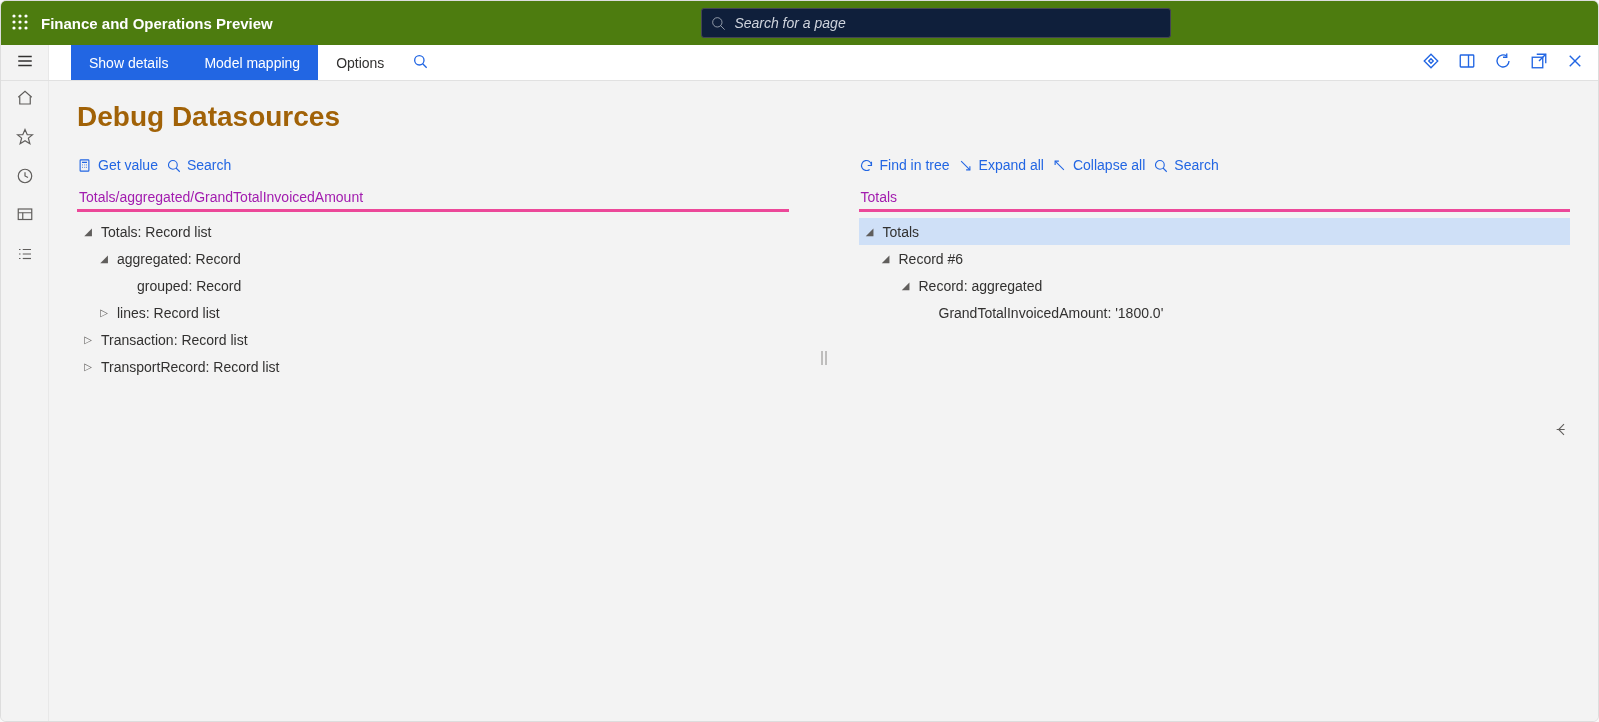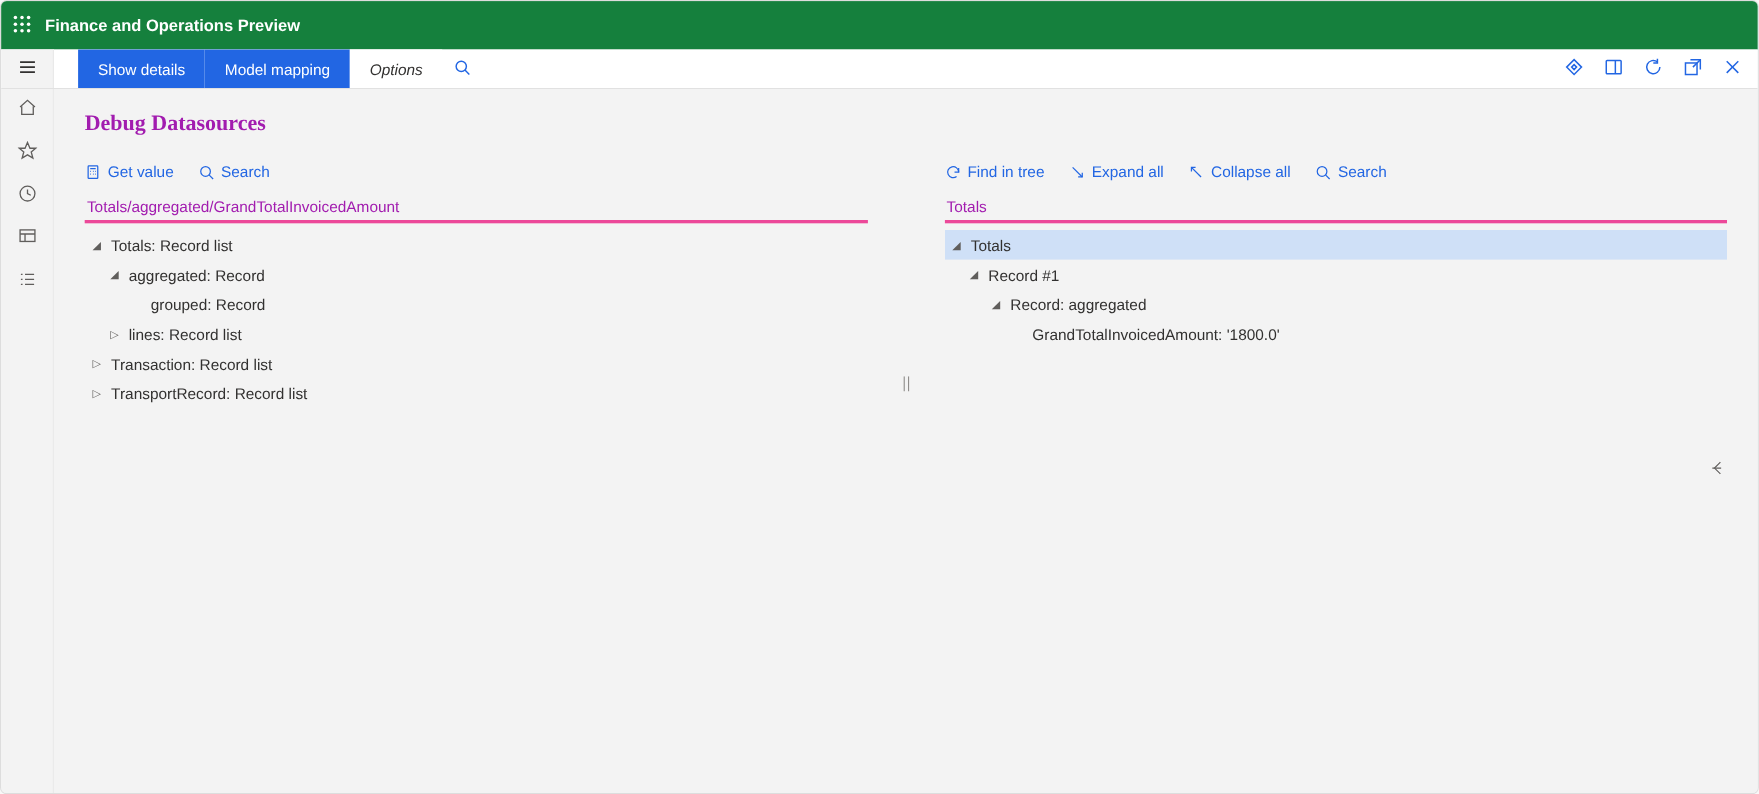--- a/index.html
+++ b/index.html
@@ -1,50 +1,50 @@
 <!DOCTYPE html>
 <html><head>
 <meta charset="utf-8">
 <style>
   * { box-sizing: border-box; }
   html, body { margin:0; padding:0; height:100%; font-family:"Segoe UI", Tahoma, sans-serif; font-size:14px; color:#323130; background:#f8f8f8; }
   .app { display:flex; flex-direction:column; height:722px; width:1599px; border:1px solid #ddd; border-radius:6px; overflow:hidden; background:#f3f3f3;}
   
-  .topbar { background:#15803d; color:#fff; height:44px; display:flex; align-items:center; padding:0 10px; gap:12px; }
+  .topbar { background:#4d7c0f; color:#fff; height:44px; display:flex; align-items:center; padding:0 10px; gap:12px; }
   .waffle svg { width:18px; height:18px; fill:#fff; }
   .app-title { font-weight:600; font-size:15px; }
   .topbar-center { flex:1; display:flex; justify-content:center; }
   .search-box { background:#0f1f3b; border:1px solid #445; border-radius:3px; height:30px; width:470px; display:flex; align-items:center; padding:0 8px; gap:6px; color:#cfd4dd; }
   .search-box svg { width:16px; height:16px; stroke:#cfd4dd; fill:none; }
   .search-input { background:transparent; border:none; outline:none; color:#cfd4dd; font-style:italic; font-size:14px; flex:1; }
   .search-input::placeholder { color:#cfd4dd; font-style:italic; }
   .topbar-right { display:flex; align-items:center; gap:18px; }
   .top-icon svg { width:18px; height:18px; stroke:#fff; fill:none; stroke-width:1.6; }
   .avatar { width:30px; height:30px; border-radius:50%; background:#c7d1f0; color:#1b2d4f; display:flex; align-items:center; justify-content:center; font-size:12px; font-weight:600;}
   
   .ribbon-row { display:flex; height:36px; background:#fff; border-bottom:1px solid #e1e1e1;gap:22px;}
   .leftnav-top { width:48px; display:flex; align-items:center; justify-content:center; border-right:1px solid #e8e8e8; background:#f3f3f3;}
   .ham svg{ width:18px; height:18px; stroke:#323130; fill:none; stroke-width:2;}
   .ribbon { display:flex; align-items:center; flex:1; }
   .ribbon-btn { height:100%; display:flex; align-items:center; padding:0 18px; font-size:14px; cursor:pointer; }
   .ribbon-btn.blue { background:#2266e3; color:#fff; }
-  .ribbon-btn.plain { background:#fff; color:#323130;font-style:italic; }
+  .ribbon-btn.plain { background:#fff; color:#323130; }
   .ribbon-search { padding:0 10px; }
   .ribbon-search svg{ width:16px; height:16px; stroke:#2266e3; fill:none; stroke-width:2;}
   .ribbon-right { display:flex; align-items:center; gap:18px; padding:0 14px; }
   .ribbon-right svg { width:18px; height:18px; stroke:#2266e3; fill:none; stroke-width:1.8; }
   
   .body { display:flex; flex:1; min-height:0;}
   .leftnav { width:48px; background:#f3f3f3; border-right:1px solid #e8e8e8; display:flex; flex-direction:column; align-items:center; padding-top:8px; gap:18px;}
   .leftnav svg { width:18px; height:18px; stroke:#605e5c; fill:none; stroke-width:1.6;}
   .content { flex:1; background:#f3f3f3; padding:18px 28px 10px 28px; display:flex; flex-direction:column; min-width:0;}
-  .page-title { font-size:20px; font-weight:600; color:#a21caf; margin:2px 0 18px 0;font-family:Liberation Serif, serif;}
+  .page-title { font-size:28px; font-weight:600; color:#a16207; margin:2px 0 18px 0;}
   .panels { display:flex; flex:1; gap:32px; min-height:0; position:relative;}
   .panel { flex:1; min-width:0; display:flex; flex-direction:column;}
-  .panel-toolbar { display:flex; gap:22px; align-items:center; height:28px; margin-bottom:8px;}
+  .panel-toolbar { display:flex; gap:8px; align-items:center; height:28px; margin-bottom:8px;}
   .link-btn { display:flex; align-items:center; gap:6px; color:#2266e3; font-size:14px; cursor:pointer;}
   .link-btn svg { width:15px; height:15px; stroke:#2266e3; fill:none; stroke-width:1.8;}
   .path-bar { border-bottom:3px solid #ec4899; padding:2px 4px 4px 2px; font-size:14px; color:#a21caf; margin-bottom:6px;}
   .tree { font-size:14px; overflow:auto; }
   .tree-row { display:flex; align-items:center; height:27px; border-radius:0; padding-right:8px;}
   .tree-row .arrow { width:14px; display:inline-flex; justify-content:center; margin-right:6px; color:#605e5c; font-size:10px;}
   .tree-row.selected { background:#cfe0f7; }
   .indent0 { padding-left:4px;}
   .indent1 { padding-left:20px;}
   .indent2 { padding-left:40px;}
@@ -67,20 +67,29 @@
           <circle cx="15" cy="3" r="1.6"></circle>
           <circle cx="3" cy="9" r="1.6"></circle>
           <circle cx="9" cy="9" r="1.6"></circle>
           <circle cx="15" cy="9" r="1.6"></circle>
           <circle cx="3" cy="15" r="1.6"></circle>
           <circle cx="9" cy="15" r="1.6"></circle>
           <circle cx="15" cy="15" r="1.6"></circle>
         </svg>
     </div>
     <div class="app-title">Finance and Operations Preview</div>
+    <div class="topbar-center">
+      <div class="search-box">
+        <svg viewBox="0 0 24 24">
+            <circle cx="11" cy="11" r="7"></circle>
+            <line x1="16" y1="16" x2="22" y2="22"></line>
+          </svg>
+        <input class="search-input" placeholder="Search for a page" style="">
+      </div>
+    </div>
   </div>
 
   <div class="ribbon-row">
     <div class="leftnav-top">
       <span class="ham"><svg viewBox="0 0 24 24">
             <line x1="3" y1="6" x2="21" y2="6"></line>
             <line x1="3" y1="12" x2="21" y2="12"></line>
             <line x1="3" y1="18" x2="21" y2="18"></line>
           </svg></span>
     </div>
@@ -245,21 +254,21 @@
             </div>
           </div>
           <div class="path-bar">Totals</div>
           <div class="tree">
             <div class="tree-row indent0 selected">
                 <span class="arrow">◢</span>
                 <span>Totals</span>
               </div>
             <div class="tree-row indent1">
                 <span class="arrow">◢</span>
-                <span>Record #1</span>
+                <span>Record #6</span>
               </div>
             <div class="tree-row indent2">
                 <span class="arrow">◢</span>
                 <span>Record: aggregated</span>
               </div>
             <div class="tree-row indent3">
                 <span class="arrow">&nbsp;</span>
                 <span>GrandTotalInvoicedAmount: '1800.0'</span>
               </div>
           </div>

